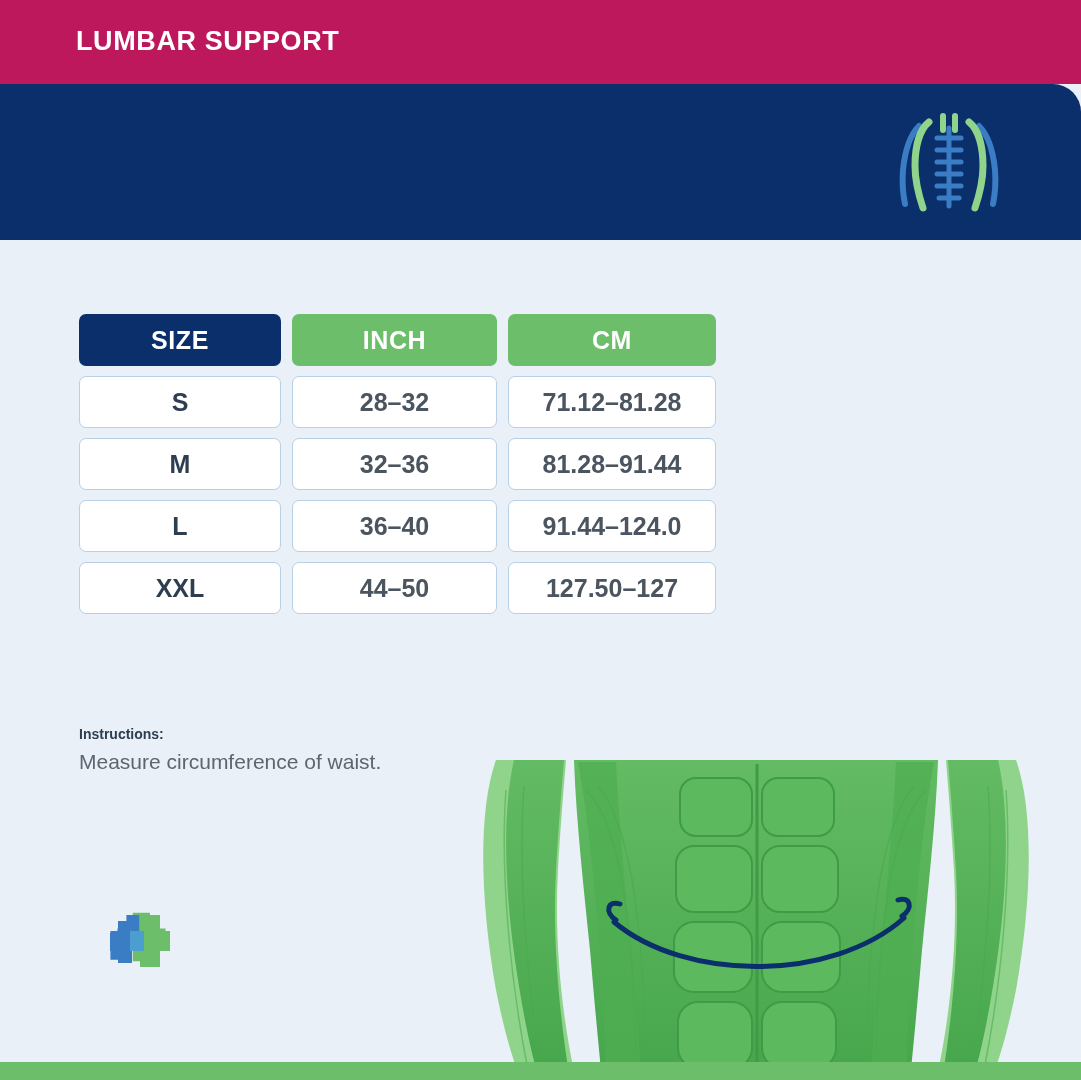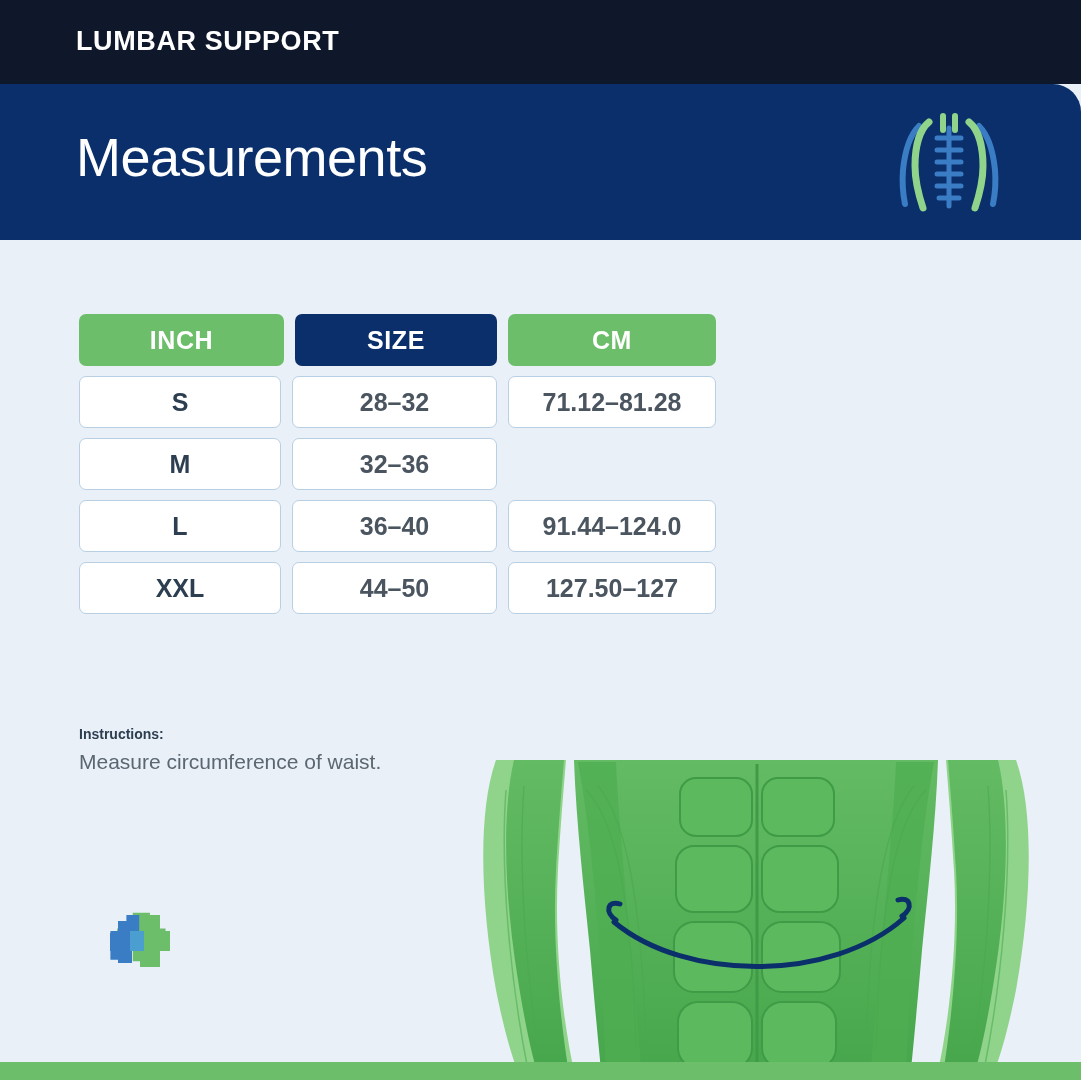--- a/index.html
+++ b/index.html
@@ -12,21 +12,21 @@
   .page {
     position: relative;
     width: 1081px; height: 1080px;
     background: #e9f0f8;
   }
 
   
   .topbar {
     position: absolute; top: 0; left: 0;
     width: 1081px; height: 84px;
-    background: #0f172a;
+    background: #be185d;
   }
   .topbar-title {
     position: absolute; left: 76px; top: 26px;
     color: #ffffff;
     font-size: 27px;
     font-weight: bold;
     letter-spacing: 0.6px;
   }
 
   
@@ -126,21 +126,20 @@
 </head>
 <body>
 
 <div class="page">
 
   <div class="topbar">
     <div class="topbar-title">LUMBAR SUPPORT</div>
   </div>
 
   <div class="header-panel">
-    <div class="header-title">Measurements</div>
 
     <svg class="spine-icon" viewBox="0 0 120 112">
 
       <path d="M30 18 C22 26, 16 42, 14 62 C13 74, 14 86, 16 96" stroke="#3a7dc4" stroke-width="6" fill="none" stroke-linecap="round"></path>
 
       <path d="M90 18 C98 26, 104 42, 106 62 C107 74, 106 86, 104 96" stroke="#3a7dc4" stroke-width="6" fill="none" stroke-linecap="round"></path>
 
       <path d="M40 14 C30 22, 26 40, 26 58 C26 74, 30 88, 34 100" stroke="#8fd48a" stroke-width="7" fill="none" stroke-linecap="round"></path>
 
       <path d="M80 14 C90 22, 94 40, 94 58 C94 74, 90 88, 86 100" stroke="#8fd48a" stroke-width="7" fill="none" stroke-linecap="round"></path>
@@ -155,34 +154,35 @@
         <line x1="48" y1="66" x2="72" y2="66"></line>
         <line x1="48" y1="78" x2="72" y2="78"></line>
         <line x1="50" y1="90" x2="70" y2="90"></line>
       </g>
     </svg>
   </div>
 
   <div class="table">
 
     <div class="row head">
+      <div class="cell c-size">SIZE</div>
       <div class="cell c-inch">INCH</div>
-      <div class="cell c-size">SIZE</div>
       <div class="cell c-cm">CM</div>
     </div>
 
     <div class="row body-row">
       <div class="cell c-size">S</div>
       <div class="cell c-inch">28–32</div>
       <div class="cell c-cm">71.12–81.28</div>
     </div>
 
     <div class="row body-row">
       <div class="cell c-size">M</div>
       <div class="cell c-inch">32–36</div>
+      <div class="cell c-cm">81.28–91.44</div>
     </div>
 
     <div class="row body-row">
       <div class="cell c-size">L</div>
       <div class="cell c-inch">36–40</div>
       <div class="cell c-cm">91.44–124.0</div>
     </div>
 
 
     <div class="row body-row">

